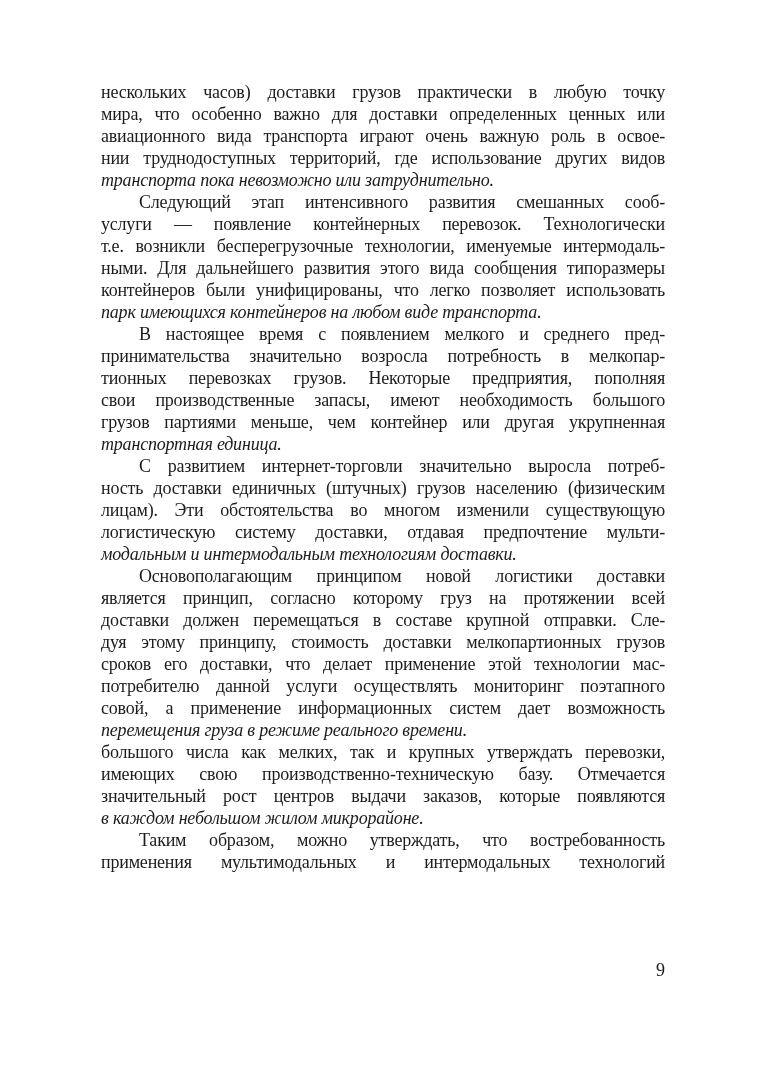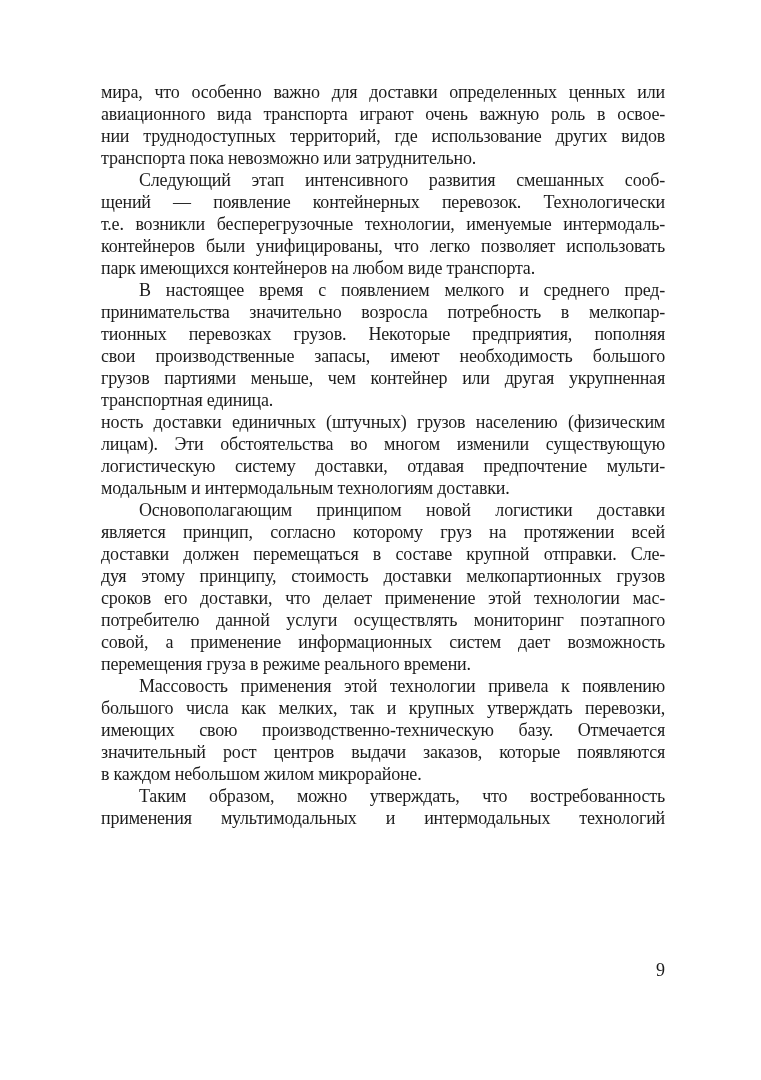--- a/index.html
+++ b/index.html
@@ -31,76 +31,79 @@
     letter-spacing: -0.2px;
     color: #1c1c1c;
     text-align: justify;
     text-align-last: justify;
   }
   .line.indent {
     text-indent: 38px;
   }
   .line.last {
     text-align-last: left;
+    font-style: italic;
   }
   .pagenum {
     position: absolute;
     left: 101px;
     top: 959px;
     width: 564px;
     text-align: right;
     font-size: 18px;
     line-height: 22px;
     color: #1c1c1c;
   }
 </style>
 </head>
 <body>
 
 <div class="page">
   <div class="textblock" id="textblock">
       <div class="paragraph">
+        <div class="line">нескольких часов) доставки грузов практически в любую точку</div>
         <div class="line">мира, что особенно важно для доставки определенных ценных или</div>
         <div class="line">авиационного вида транспорта играют очень важную роль в освое-</div>
         <div class="line">нии труднодоступных территорий, где использование других видов</div>
         <div class="line last">транспорта пока невозможно или затруднительно.</div>
       </div>
       <div class="paragraph">
         <div class="line indent">Следующий этап интенсивного развития смешанных сооб-</div>
-        <div class="line">щений — появление контейнерных перевозок. Технологически</div>
+        <div class="line">услуги — появление контейнерных перевозок. Технологически</div>
         <div class="line">т.е. возникли бесперегрузочные технологии, именуемые интермодаль-</div>
+        <div class="line">ными. Для дальнейшего развития этого вида сообщения типоразмеры</div>
         <div class="line">контейнеров были унифицированы, что легко позволяет использовать</div>
         <div class="line last">парк имеющихся контейнеров на любом виде транспорта.</div>
       </div>
       <div class="paragraph">
         <div class="line indent">В настоящее время с появлением мелкого и среднего пред-</div>
         <div class="line">принимательства значительно возросла потребность в мелкопар-</div>
         <div class="line">тионных перевозках грузов. Некоторые предприятия, пополняя</div>
         <div class="line">свои производственные запасы, имеют необходимость большого</div>
         <div class="line">грузов партиями меньше, чем контейнер или другая укрупненная</div>
         <div class="line last">транспортная единица.</div>
       </div>
       <div class="paragraph">
+        <div class="line indent">С развитием интернет-торговли значительно выросла потреб-</div>
         <div class="line">ность доставки единичных (штучных) грузов населению (физическим</div>
         <div class="line">лицам). Эти обстоятельства во многом изменили существующую</div>
         <div class="line">логистическую систему доставки, отдавая предпочтение мульти-</div>
         <div class="line last">модальным и интермодальным технологиям доставки.</div>
       </div>
       <div class="paragraph">
         <div class="line indent">Основополагающим принципом новой логистики доставки</div>
         <div class="line">является принцип, согласно которому груз на протяжении всей</div>
         <div class="line">доставки должен перемещаться в составе крупной отправки. Сле-</div>
         <div class="line">дуя этому принципу, стоимость доставки мелкопартионных грузов</div>
         <div class="line">сроков его доставки, что делает применение этой технологии мас-</div>
         <div class="line">потребителю данной услуги осуществлять мониторинг поэтапного</div>
         <div class="line">совой, а применение информационных систем дает возможность</div>
         <div class="line last">перемещения груза в режиме реального времени.</div>
       </div>
       <div class="paragraph">
-        <div class="line indent">Массовость применения этой технологии привела к появлению</div>
         <div class="line">большого числа как мелких, так и крупных утверждать перевозки,</div>
         <div class="line">имеющих свою производственно-техническую базу. Отмечается</div>
         <div class="line">значительный рост центров выдачи заказов, которые появляются</div>
         <div class="line last">в каждом небольшом жилом микрорайоне.</div>
       </div>
       <div class="paragraph">
         <div class="line indent">Таким образом, можно утверждать, что востребованность</div>
         <div class="line">применения мультимодальных и интермодальных технологий</div>
       </div>
     </div>

